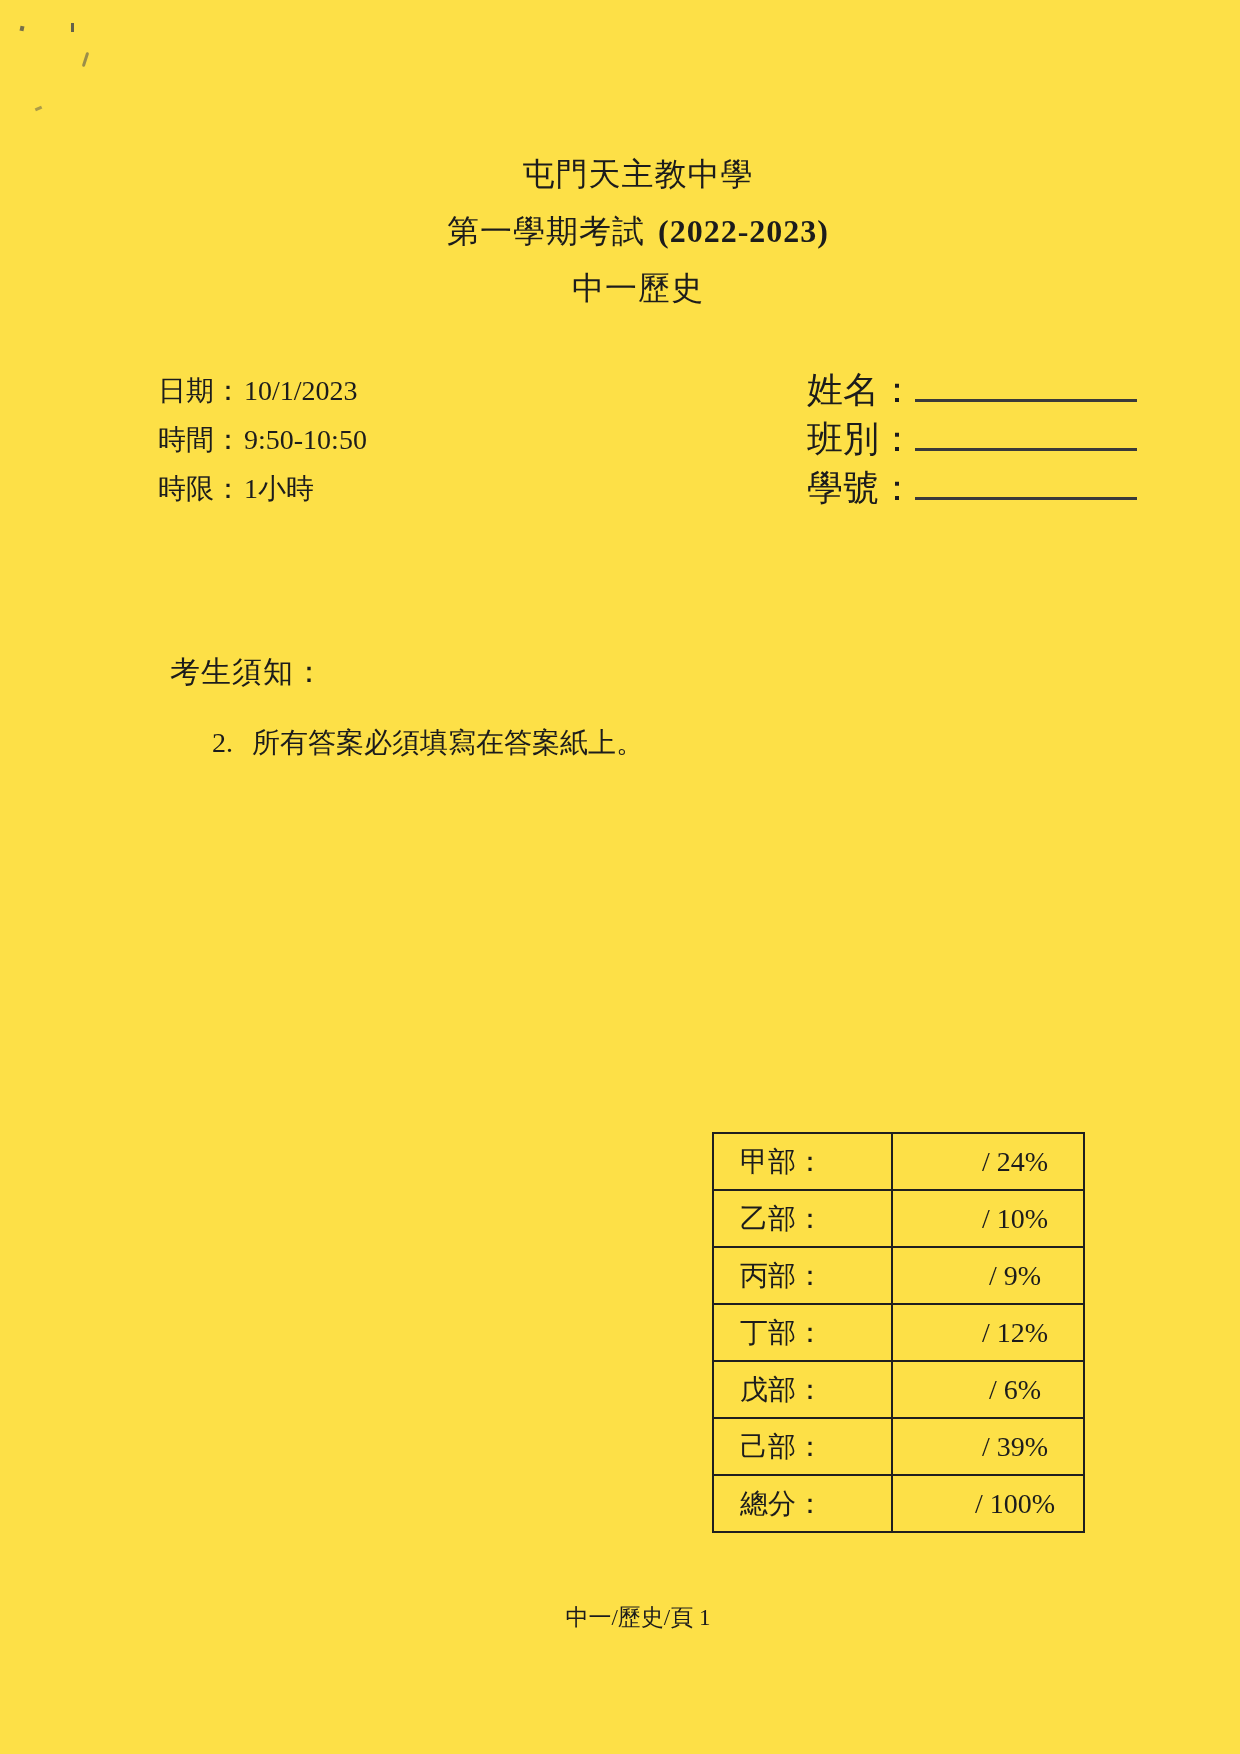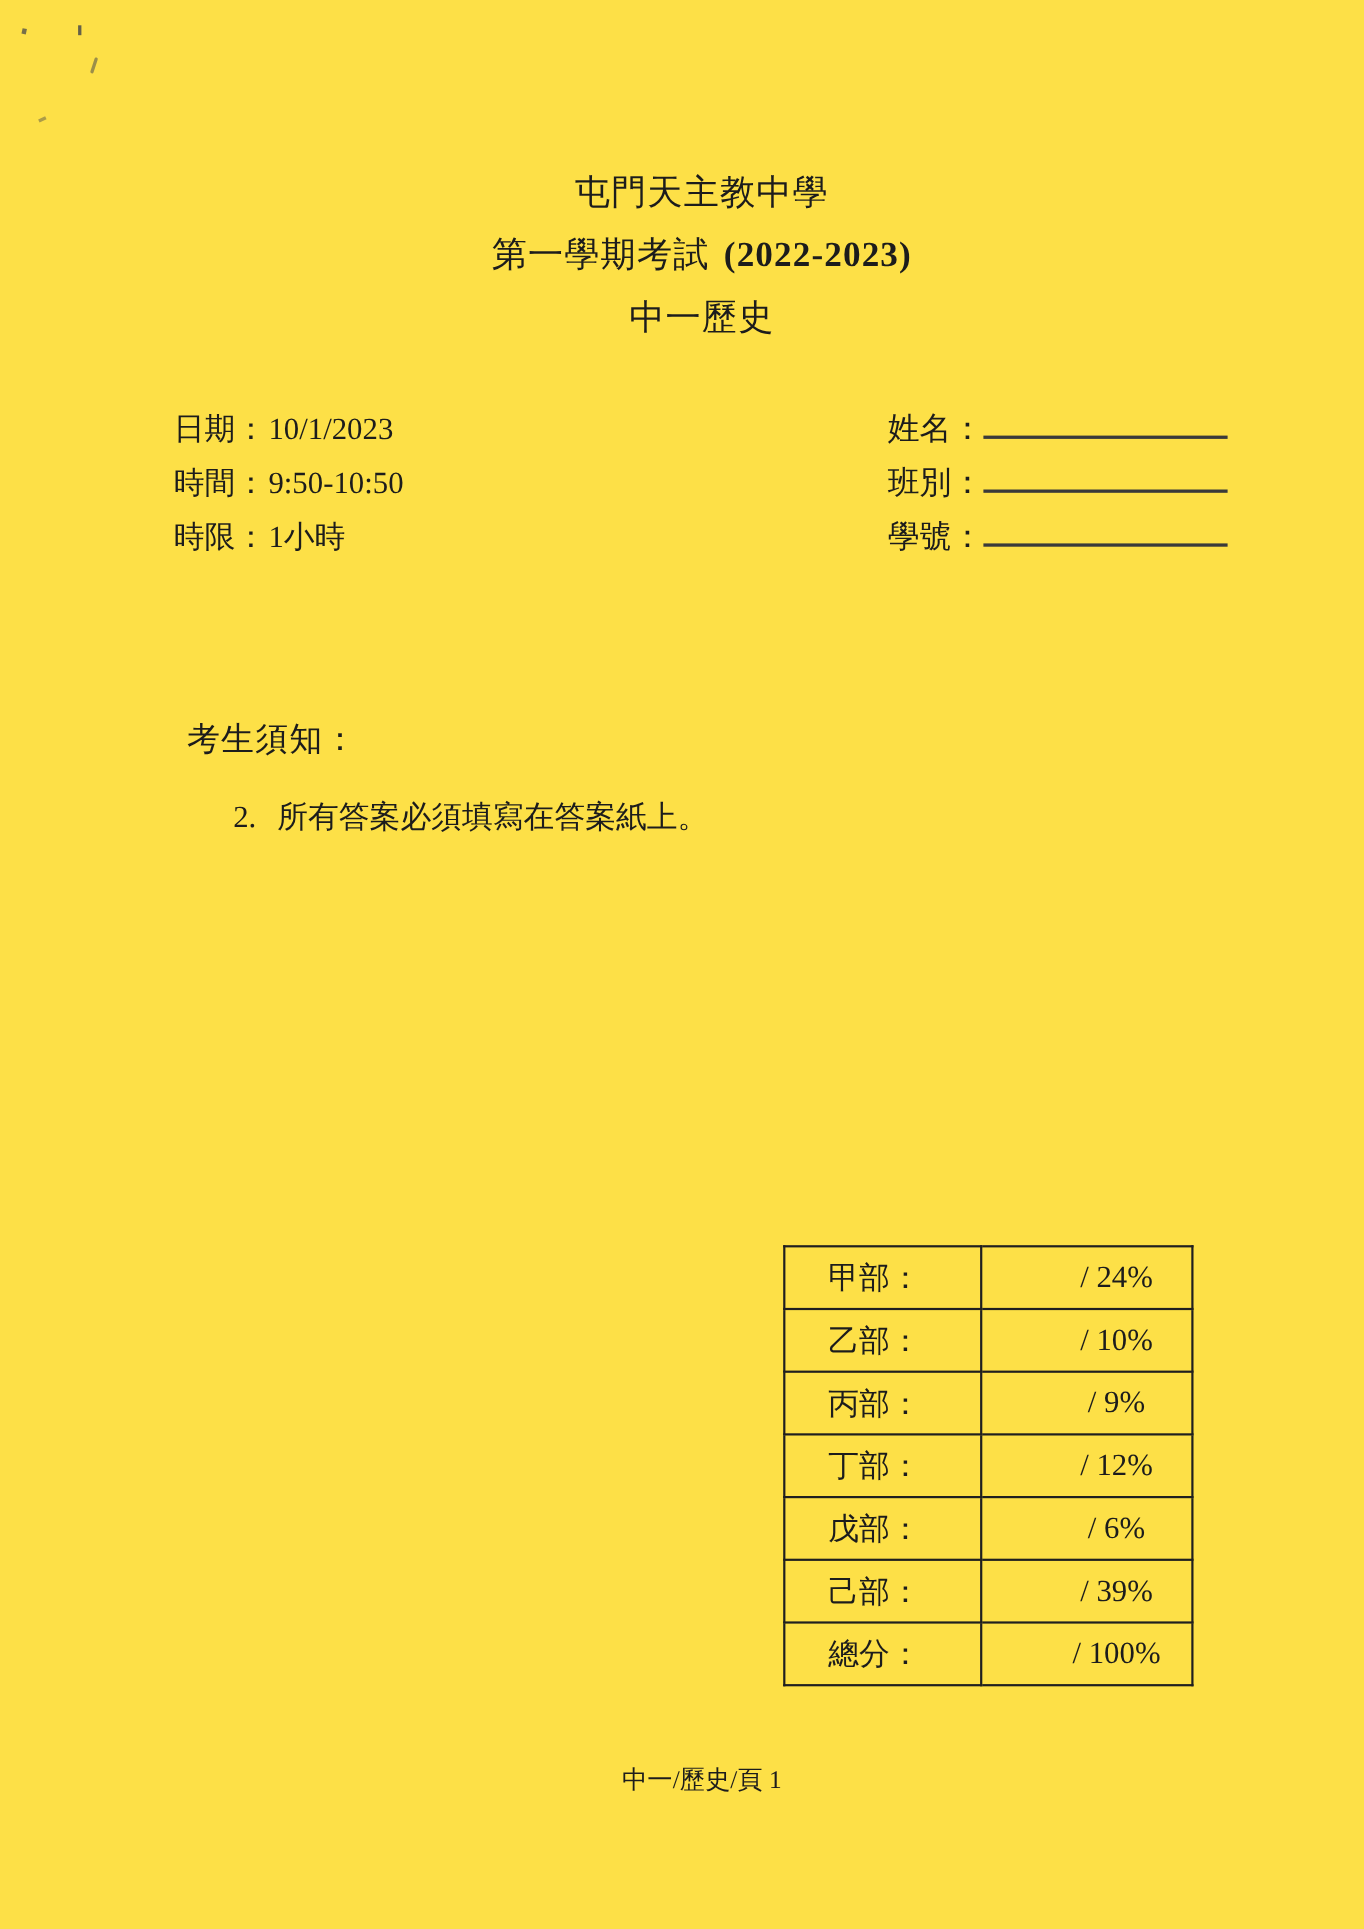--- a/index.html
+++ b/index.html
@@ -45,21 +45,21 @@
     left: 158px;
     top: 366px;
     font-size: 28px;
     line-height: 49px;
     white-space: nowrap;
   }
   .info-right {
     position: absolute;
     left: 807px;
     top: 366px;
-    font-size: 29px;
+    font-size: 36px;
     line-height: 49px;
     white-space: nowrap;
   }
   .blank-line {
     display: inline-block;
     width: 222px;
     height: 30px;
     border-bottom: 3px solid #3a3a3a;
     vertical-align: baseline;
   }
@@ -91,21 +91,21 @@
     width: 373px;
     border-collapse: collapse;
     table-layout: fixed;
   }
   .marks-table td {
     border: 2px solid #1f1f1f;
     height: 57px;
     font-size: 28px;
     vertical-align: middle;
   }
-  .marks-table .t-label { width: 179px; padding-left: 39px; }
+  .marks-table .t-label { width: 179px; padding-left: 26px; }
   .marks-table .t-value { text-align: center; padding-left: 54px; }
 
   
   .page-footer {
     position: absolute;
     left: 0;
     top: 1602px;
     width: 100%;
     text-align: center;
     transform: translateX(18px);

